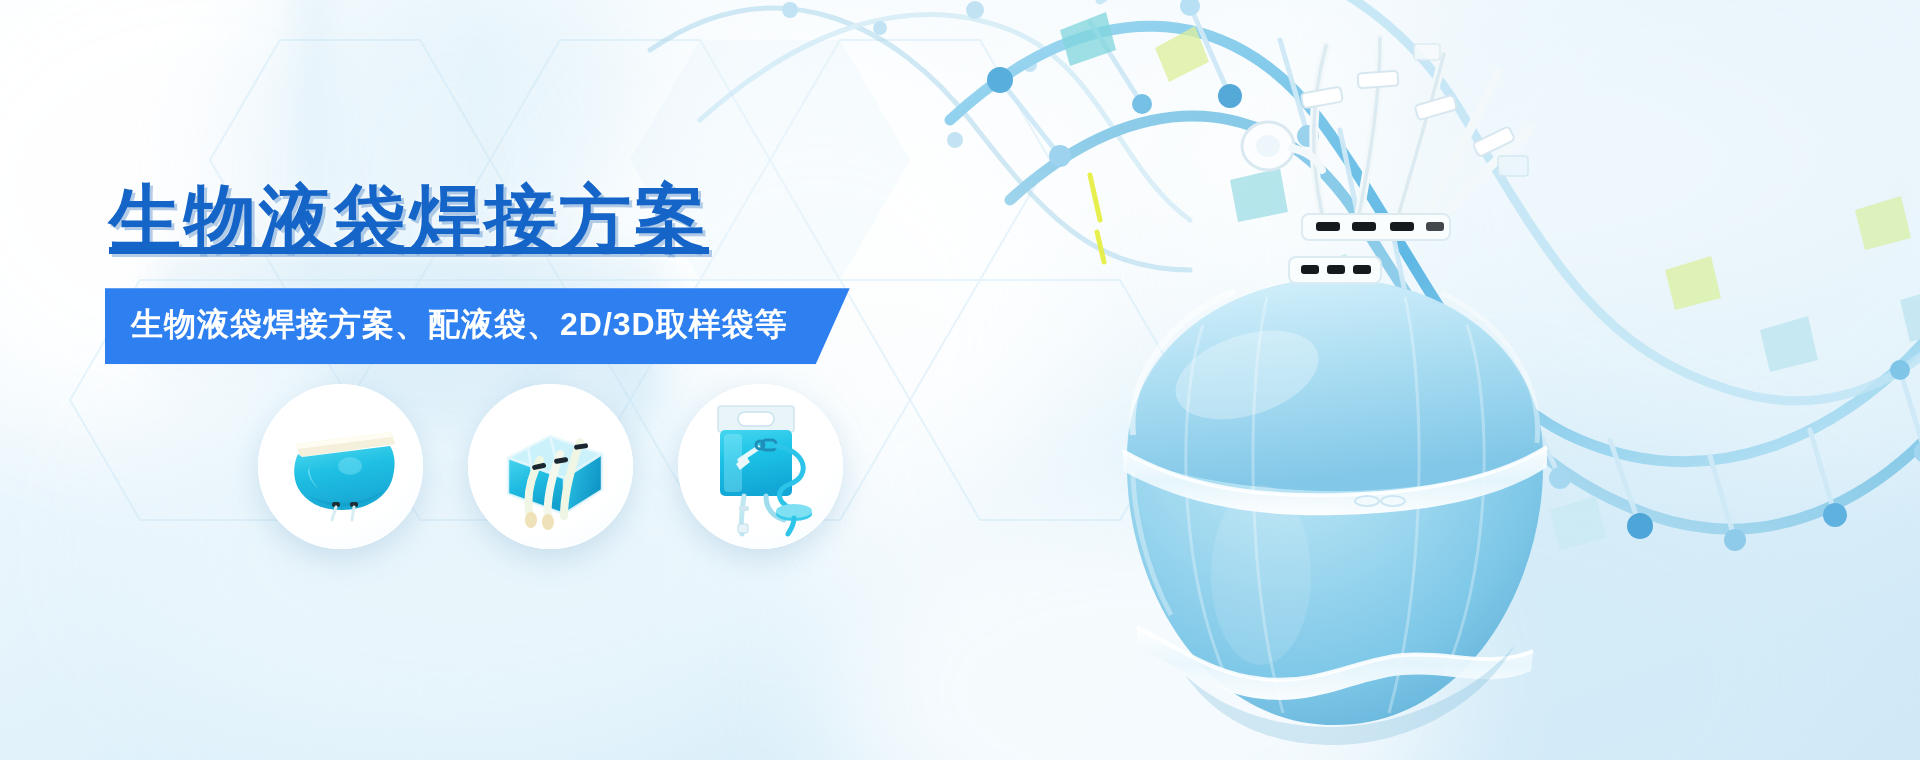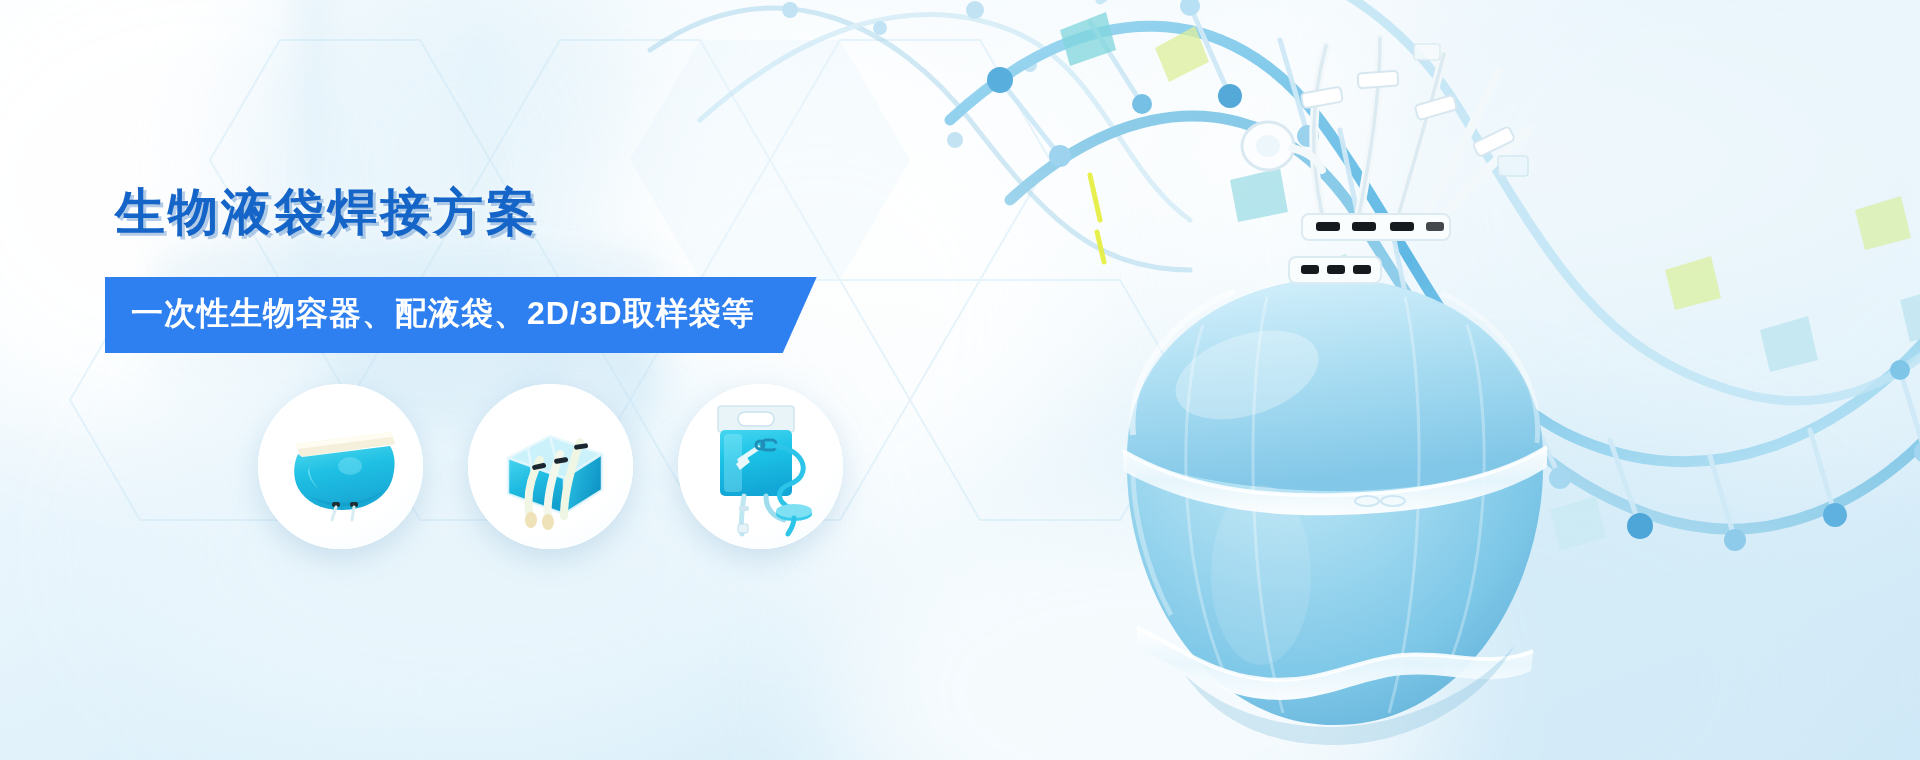--- a/index.html
+++ b/index.html
@@ -43,28 +43,29 @@
   .hexes svg{width:100%;height:100%;}
 
   
   .dna{position:absolute;left:760px;top:-30px;width:1180px;height:700px;}
   .dna svg{width:100%;height:100%;overflow:visible;}
 
   
   .headline{position:absolute;left:105px;top:176px;}
 
   .title{
-    margin:10px;
-    font-size:50px;
+    margin:4px;
+    font-size:72px;
     line-height:1.06;
     font-weight:700;
     letter-spacing:3px;
     color:#1565C8;
     text-shadow:3px 3px 0 rgba(12,90,180,.30), 0 2px 10px rgba(255,255,255,.7);
     white-space:nowrap;
+    text-decoration:underline;
   }
 
   .ribbon{
     position:relative;
     display:inline-block;
     margin-top:28px;
     padding:15px 62px 17px 26px;
     background:#2E7FF0;
     color:#ffffff;
     font-size:32px;
@@ -218,21 +219,21 @@
           <line x1="330" y1="205" x2="340" y2="250"></line>
           <line x1="337" y1="262" x2="344" y2="292"></line>
           <line x1="560" y1="455" x2="585" y2="472"></line>
         </g>
       </svg>
     </div>
   </div>
 
   <div class="headline">
     <h1 class="title">生物液袋焊接方案</h1>
-    <div class="ribbon">一次性生物容器、配液袋、2D/3D取样袋等</div>
+    <div class="ribbon">生物液袋焊接方案、配液袋、2D/3D取样袋等</div>
   </div>
 
   <div class="thumbs">
 
     <div class="thumb">
       <svg viewBox="0 0 165 165">
         <defs>
           <linearGradient id="liq1" x1="0" y1="0" x2="0.3" y2="1">
             <stop offset="0%" stop-color="#4FD8EE"></stop>
             <stop offset="45%" stop-color="#1FC0E4"></stop>

